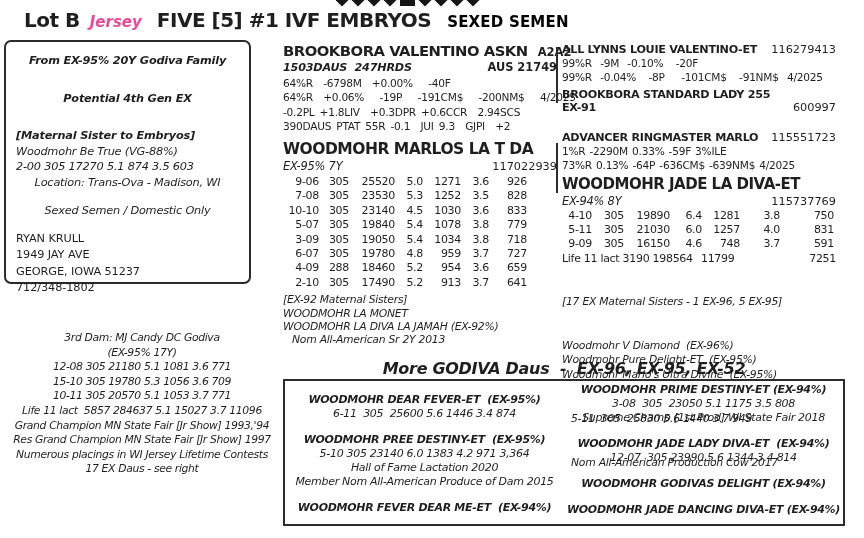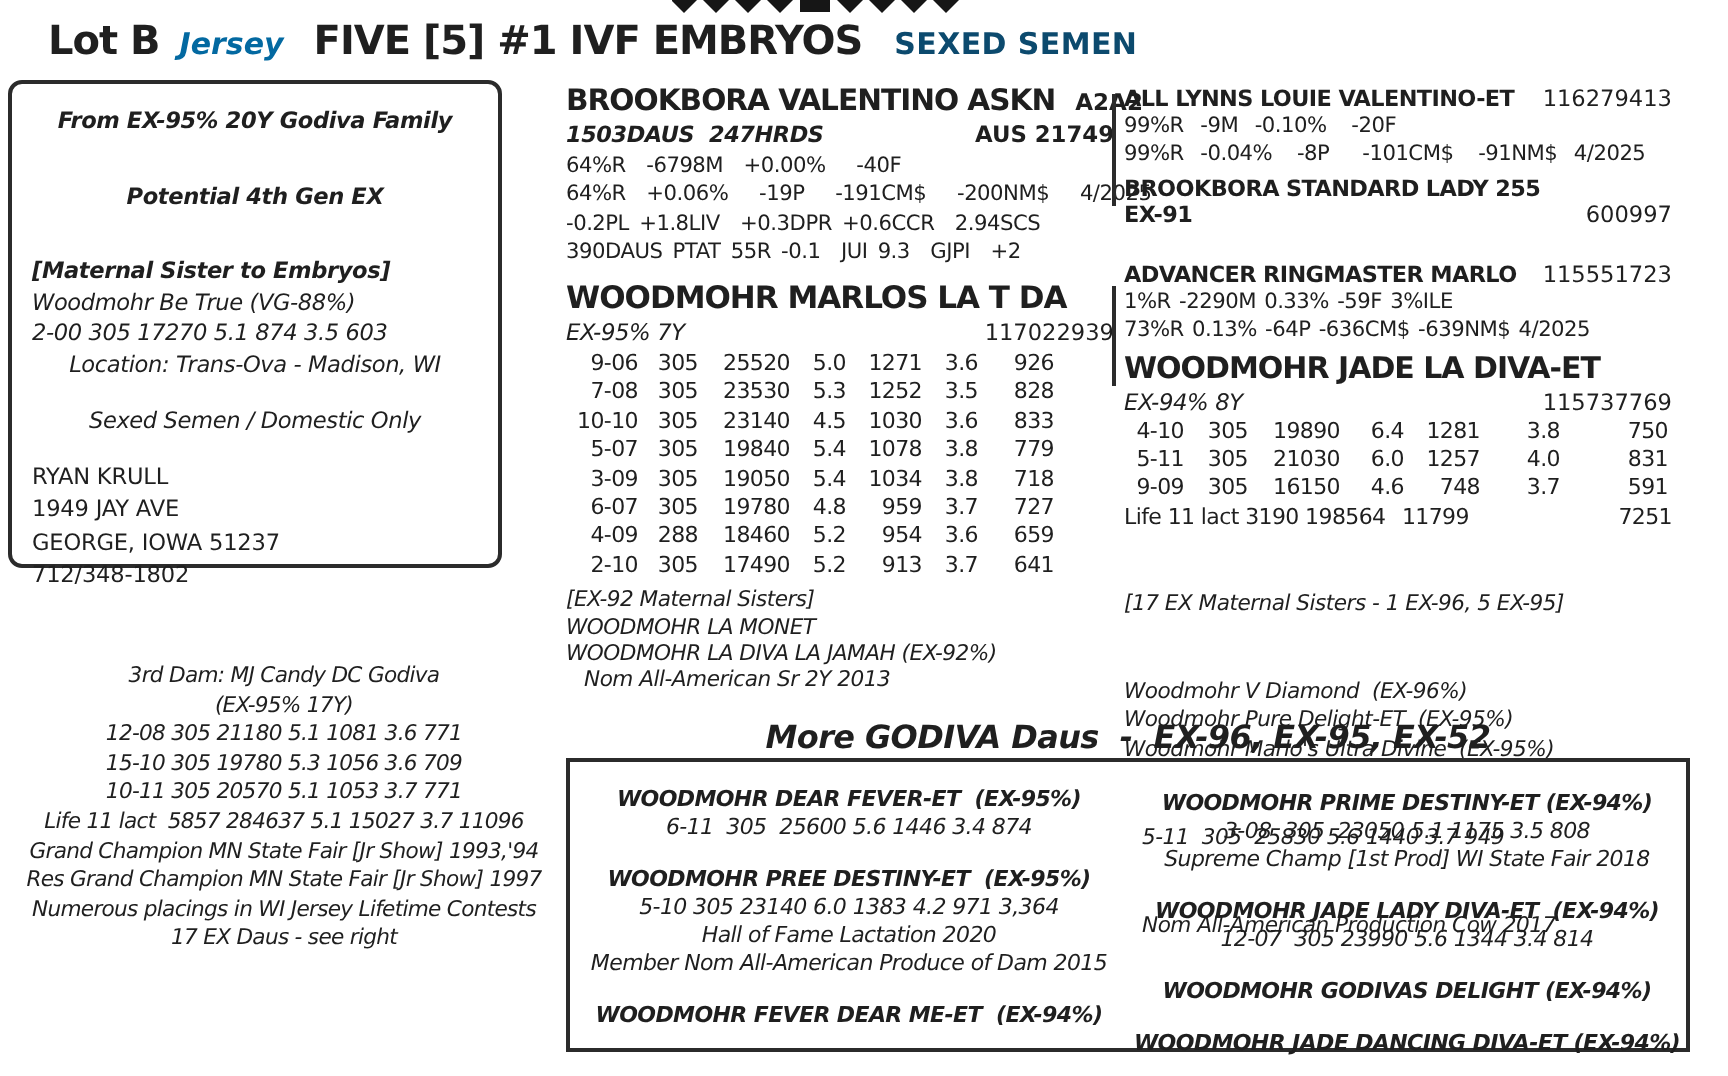--- a/index.html
+++ b/index.html
@@ -9,44 +9,44 @@
     font-family: "DejaVu Sans", sans-serif; color: #1f1f1f; overflow: hidden;
     margin: 0 auto;
   }
   
   .ornament { position: absolute; left: 336px; top: 0; width: 170px; height: 7px; overflow: hidden; display: flex; gap: 4px; }
   .ornament .dia { width: 12px; height: 12px; background: #161616; transform: translateY(-8px) rotate(45deg); flex: none; }
   .ornament .sq  { width: 15px; height: 12px; background: #161616; transform: translateY(-6px); flex: none; }
   
   .header { position: absolute; left: 24px; top: 8px; display: flex; align-items: baseline; white-space: nowrap; }
   .lot      { font-size: 20px; font-weight: bold; letter-spacing: -0.5px; }
-  .breed    { font-size: 15px; font-weight: bold; font-style: italic; color: #0369a1; margin-left: 10px; }
+  .breed    { font-size: 15px; font-weight: bold; font-style: italic; color: #ec4899; margin-left: 10px; }
   .lot-title{ font-size: 20px; font-weight: bold; letter-spacing: -0.5px; margin-left: 15px; }
-  .semen-note { font-size: 15px; font-weight: bold; color: #0c4a6e; margin-left: 16px; letter-spacing: 0.2px; }
+  .semen-note { font-size: 15px; font-weight: bold; color: #000000; margin-left: 16px; letter-spacing: 0.2px; }
   
   .info-box {
     position: absolute; left: 4px; top: 40px; width: 247px; height: 244px;
     border: 2px solid #2b2b2b; border-radius: 7px; padding: 8px 10px;
     font-style: italic; font-size: 11.3px; line-height: 15.5px; letter-spacing: -0.2px;
   }
   .ctr { text-align: center; }
   .b { font-weight: bold; }
   .info-box .family  { margin-top: 3px; }
   .info-box .potent  { margin-top: 22px; }
   .info-box .mat-hdr { margin-top: 22px; }
   .info-box .semen-ln{ margin-top: 13px; }
   .contact { margin-top: 12px; font-style: normal; line-height: 16.5px; letter-spacing: -0.1px; }
   
   .third-dam {
     position: absolute; left: 4px; top: 331px; width: 276px; text-align: center;
     font-style: italic; font-size: 10.8px; line-height: 14.6px; letter-spacing: -0.35px; white-space: pre;
   }
   
   .sire-block { position: absolute; left: 283px; top: 42px; width: 274px; }
-  .anim-title-row { display: flex; align-items: center; white-space: nowrap; }
+  .anim-title-row { display: flex; align-items: flex-end; white-space: nowrap; }
   .anim-title  { font-size: 14.8px; font-weight: bold; letter-spacing: -0.5px; }
   .beta { font-size: 11.5px; font-weight: bold; margin-left: 10px; }
   .sub-row { display: flex; justify-content: space-between; align-items: baseline; margin-top: 1px; }
   .daus { font-size: 11.2px; font-weight: bold; font-style: italic; letter-spacing: -0.2px; white-space: pre; }
   .reg-b { font-size: 11.4px; font-weight: bold; }
   .proof { margin-top: 2px; }
   .proof > div { font-size: 10.6px; line-height: 14.3px; white-space: pre; word-spacing: 2px; letter-spacing: -0.25px; }
   .dam-block { position: absolute; left: 283px; top: 140px; width: 274px; }
   .dam-title { font-size: 15.5px; font-weight: bold; letter-spacing: -0.5px; white-space: nowrap; }
   .score-row { display: flex; justify-content: space-between; align-items: center; margin-top: 1px; }
@@ -76,21 +76,21 @@
   .godiva-heading {
     position: absolute; left: 283px; top: 359px; width: 562px; text-align: center;
     font-size: 16px; font-weight: bold; font-style: italic; letter-spacing: -0.3px; white-space: pre;
   }
   .godiva-box {
     position: absolute; left: 283px; top: 379px; width: 562px; height: 147px;
     border: 2px solid #2b2b2b; display: flex;
   }
   .godiva-col { width: 50%; text-align: center; font-style: italic; }
   .godiva-col.left  { padding-top: 12px; }
-  .godiva-col.right { padding-top: 14px; }
+  .godiva-col.right { padding-top: 2px; }
   .entry { margin-bottom: 12px; }
   .entry-name { font-size: 11px; font-weight: bold; line-height: 14px; letter-spacing: -0.3px; white-space: pre; }
   .entry-line { font-size: 11px; line-height: 14px; letter-spacing: -0.3px; white-space: pre; }
 </style>
 </head>
 <body>
 
 <div class="page">
 
   <div class="ornament">

